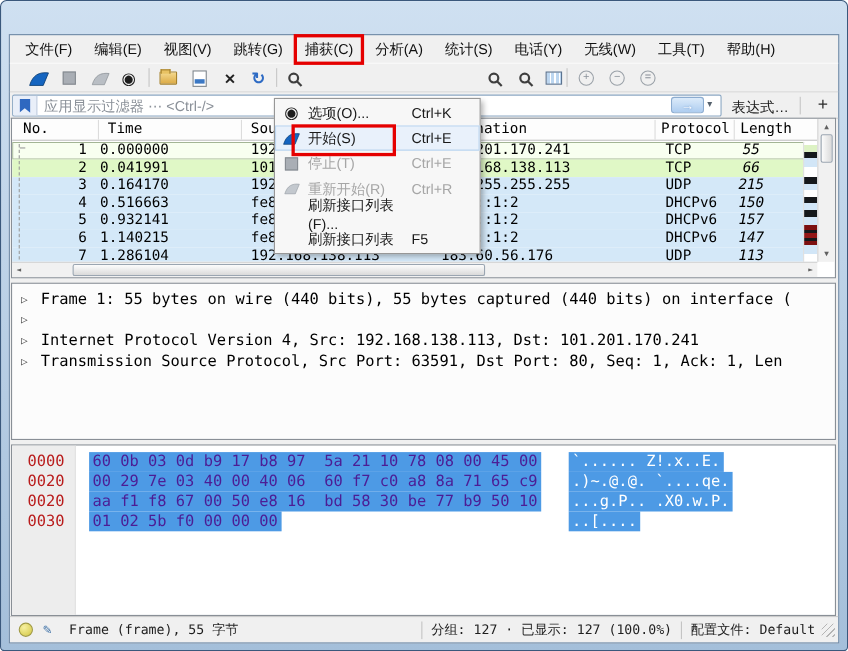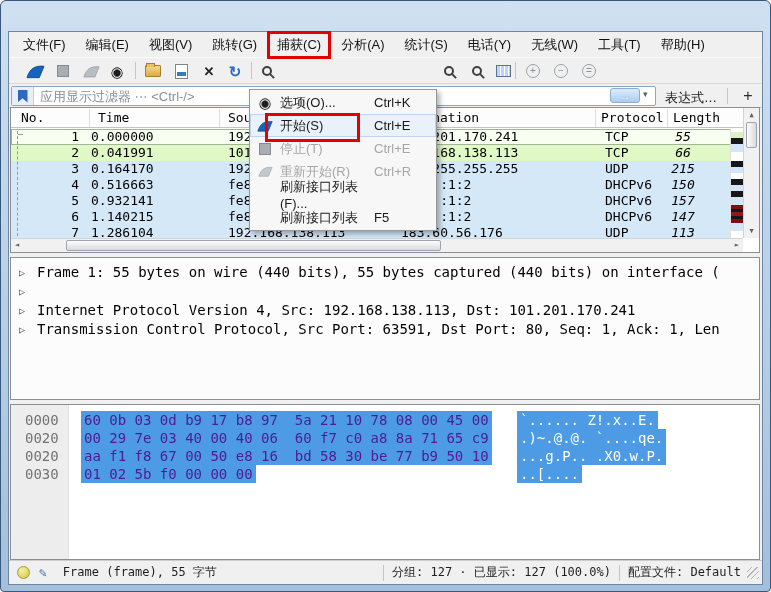--- a/index.html
+++ b/index.html
@@ -110,21 +110,21 @@
   .pdet{position:absolute;left:1px;right:2px;top:225px;height:143px;background:#fcfcfc;border:1px solid #898f96;
     font-family:"DejaVu Sans Mono","Liberation Mono",monospace;font-size:14px;overflow:hidden;padding-top:5px;}
   .dline{position:relative;height:19px;line-height:19px;white-space:pre;padding-left:26px;color:#000;overflow:hidden;}
   .dtri{position:absolute;left:8px;top:0;font-size:10px;color:#3c3c3c;}
   
   .phex{position:absolute;left:1px;right:2px;top:372px;height:156px;background:#fff;border:1px solid #898f96;
     font-family:"DejaVu Sans Mono","Liberation Mono",monospace;font-size:14px;overflow:hidden;}
   .hgut{position:absolute;left:0;top:0;bottom:0;width:58px;background:#ededed;border-right:1px solid #e2e2e2;}
   .hrow{position:absolute;left:0;right:0;height:18px;line-height:18px;}
   .hrow span{white-space:pre;}
-  .h-off{position:absolute;left:14px;color:#737373;}
+  .h-off{position:absolute;left:14px;color:#b91c1c;}
   .h-hex{position:absolute;left:70px;background:var(--hex-sel);color:#4c1d95;padding:0 3px;}
   .h-asc{position:absolute;left:506px;background:var(--hex-sel);color:#fff;padding:0 3px;}
   
   .statusbar{position:absolute;left:0;right:0;bottom:0;height:24px;border-top:1px solid #cccccc;
     display:flex;align-items:center;font-family:"DejaVu Sans Mono","Liberation Mono",monospace;
     font-size:12px;color:#1e1e1e;}
   .sb-dot{width:13px;height:13px;border-radius:50%;margin-left:8px;
     background:radial-gradient(circle at 35% 30%,#f6f0a0,#ddd35e 70%,#b8ac3c);border:1px solid #a09a44;}
   .sb-pencil{margin-left:9px;font-size:13px;color:#3a6ea5;}
   .sb-left{margin-left:16px;}
@@ -321,21 +321,21 @@
         <span class="ar" style="left:4px">◄</span>
         <div class="thumb"></div>
         <span class="ar" style="right:4px">►</span>
       </div>
     </div>
 
     <div class="pdet">
       <div class="dline"><span class="dtri">▷</span><span>Frame 1: 55 bytes on wire (440 bits), 55 bytes captured (440 bits) on interface (</span></div>
       <div class="dline"><span class="dtri">▷</span></div>
       <div class="dline"><span class="dtri">▷</span><span>Internet Protocol Version 4, Src: 192.168.138.113, Dst: 101.201.170.241</span></div>
-      <div class="dline"><span class="dtri">▷</span><span>Transmission Control Protocol, Src Port: 63591, Dst Port: 80, Seq: 1, Ack: 1, Len</span></div>
+      <div class="dline"><span class="dtri">▷</span><span>Transmission Source Protocol, Src Port: 63591, Dst Port: 80, Seq: 1, Ack: 1, Len</span></div>
     </div>
 
     <div class="phex">
       <div class="hgut"></div>
       <div class="hrow" style="top:6px">
         <span class="h-off">0000</span>
           <span class="h-hex">60 0b 03 0d b9 17 b8 97  5a 21 10 78 08 00 45 00</span>
           <span class="h-asc">`...... Z!.x..E.</span>
       </div>
       <div class="hrow" style="top:24px">

